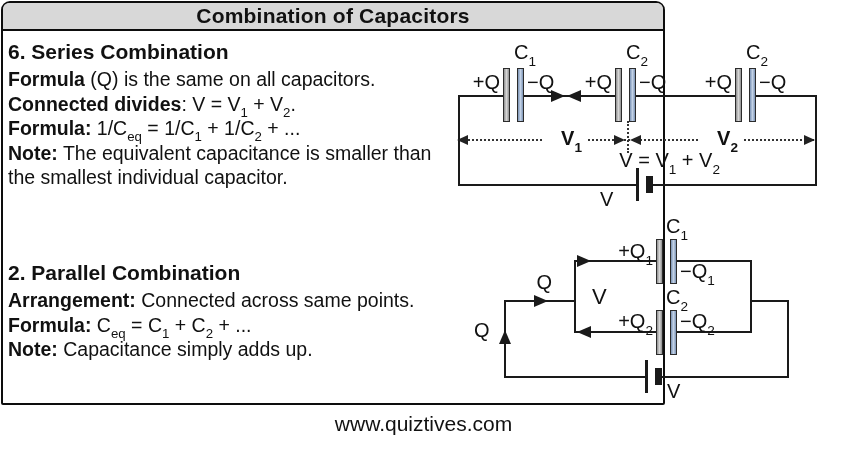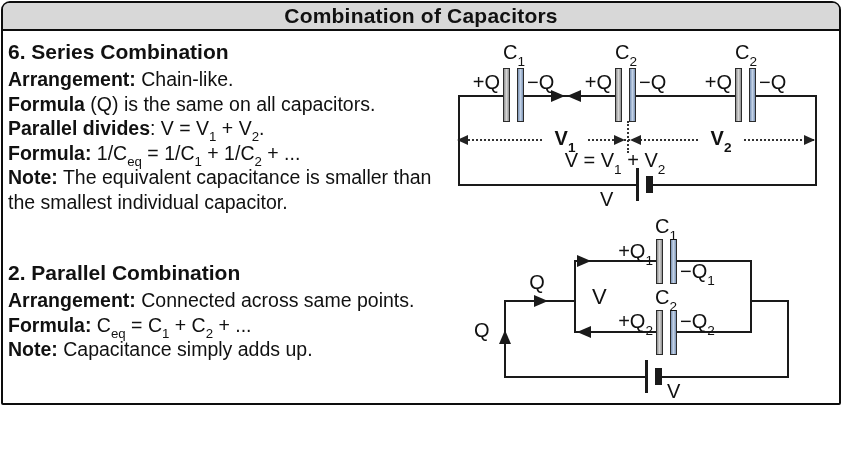--- a/index.html
+++ b/index.html
@@ -4,35 +4,35 @@
 <style>
   :root{
     --header_bg:#d8d8d8; --border:#0d0d0d; --wire:#1a1a1a;
     --plate_left_mid:#d6d6d6; --plate_left_edge:#8f8f8f;
     --plate_right_mid:#c3d2e6; --plate_right_edge:#7b93b5;
   }
   *{margin:0;padding:0;box-sizing:border-box;}
   html,body{background:#fff;}
   .page{position:relative;width:847px;height:450px;background:#fff;overflow:hidden;
         font-family:"Liberation Sans", sans-serif;color:#111;}
-  .card{position:absolute;left:1px;top:1px;width:840px;height:404px;
+  .card{position:absolute;left:1px;top:1px;width:664px;height:404px;
         border:2.5px solid var(--border);border-radius:9px 9px 2px 2px;background:#fff;}
   .card-header{height:28px;background:var(--header_bg);border-bottom:2.5px solid var(--border);
         border-radius:6px 6px 0 0;display:flex;align-items:center;justify-content:center;}
   .card-title{font-size:21px;font-weight:bold;letter-spacing:0.2px;}
   .section{position:absolute;width:448px;}
   .section h2{font-size:21px;font-weight:bold;margin-bottom:3px;}
   .line{font-size:19.5px;line-height:24.5px;}
   sub{font-size:0.68em;line-height:0;position:relative;bottom:-0.12em;}
   .wire{position:absolute;background:var(--wire);}
   .plate{position:absolute;width:7px;border:1px solid #2b2b2b;}
   .plate.gray{background:linear-gradient(90deg,var(--plate_left_edge),var(--plate_left_mid) 50%,var(--plate_left_edge));}
   .plate.blue{background:linear-gradient(90deg,var(--plate_right_edge),var(--plate_right_mid) 50%,var(--plate_right_edge));}
   .lbl{position:absolute;font-size:20px;white-space:nowrap;}
-  .lbl.c{text-align:center;}
+  .lbl.c{text-align:right;}
   .lbl.r{text-align:right;}
   .tri-r{position:absolute;width:0;height:0;border-top:6px solid transparent;
          border-bottom:6px solid transparent;border-left:14px solid var(--wire);}
   .tri-l{position:absolute;width:0;height:0;border-top:6px solid transparent;
          border-bottom:6px solid transparent;border-right:14px solid var(--wire);}
   .tri-u{position:absolute;width:0;height:0;border-left:6px solid transparent;
          border-right:6px solid transparent;border-bottom:14px solid var(--wire);}
   .dim{position:absolute;border-top:2px dotted #333;}
   .dim-l{position:absolute;width:0;height:0;border-top:5px solid transparent;
          border-bottom:5px solid transparent;border-right:11px solid #222;}
@@ -50,23 +50,22 @@
 <div class="page">
 
   <div class="card">
     <div class="card-header">
       <div class="card-title">Combination of Capacitors</div>
     </div>
   </div>
 
   <div class="section" style="left:8px;top:40px;">
     <h2>6. Series Combination</h2>
-    <div class="line"><b>Arrangement:</b> Chain-like.</div>
     <div class="line"><b>Formula</b> (Q) is the same on all capacitors.</div>
-    <div class="line"><b>Parallel divides</b>: V = V<sub>1</sub> + V<sub>2</sub>.</div>
+    <div class="line"><b>Connected divides</b>: V = V<sub>1</sub> + V<sub>2</sub>.</div>
     <div class="line"><b>Formula:</b> 1/C<sub>eq</sub> = 1/C<sub>1</sub> + 1/C<sub>2</sub> + ...</div>
     <div class="line"><b>Note:</b> The equivalent capacitance is smaller than the smallest individual capacitor.</div>
   </div>
 
   <div class="section" style="left:8px;top:261px;">
     <h2>2. Parallel Combination</h2>
     <div class="line"><b>Arrangement:</b> Connected across same points.</div>
     <div class="line"><b>Formula:</b> C<sub>eq</sub> = C<sub>1</sub> + C<sub>2</sub> + ...</div>
     <div class="line"><b>Note:</b> Capacitance simply adds up.</div>
   </div>
@@ -151,13 +150,14 @@
     <div class="lbl r" style="left:601px;top:240px;width:52px;"><span>+Q</span><sub>1</sub></div>
     <div class="lbl" style="left:680px;top:240px;margin-top:20px;"><span>−Q</span><sub>1</sub></div>
     <div class="lbl r" style="left:601px;top:310px;width:52px;"><span>+Q</span><sub>2</sub></div>
     <div class="lbl" style="left:680px;top:310px;"><span>−Q</span><sub>2</sub></div>
 
     <div class="bat-thin" style="left:645px;top:360px;height:33px;"></div>
     <div class="bat-thick" style="left:655px;top:368px;height:17px;"></div>
     <div class="lbl" style="left:667px;top:380px;">V</div>
   </div>
 
+  <div class="footer">www.quiztives.com</div>
 </div>
 
 </body></html>

